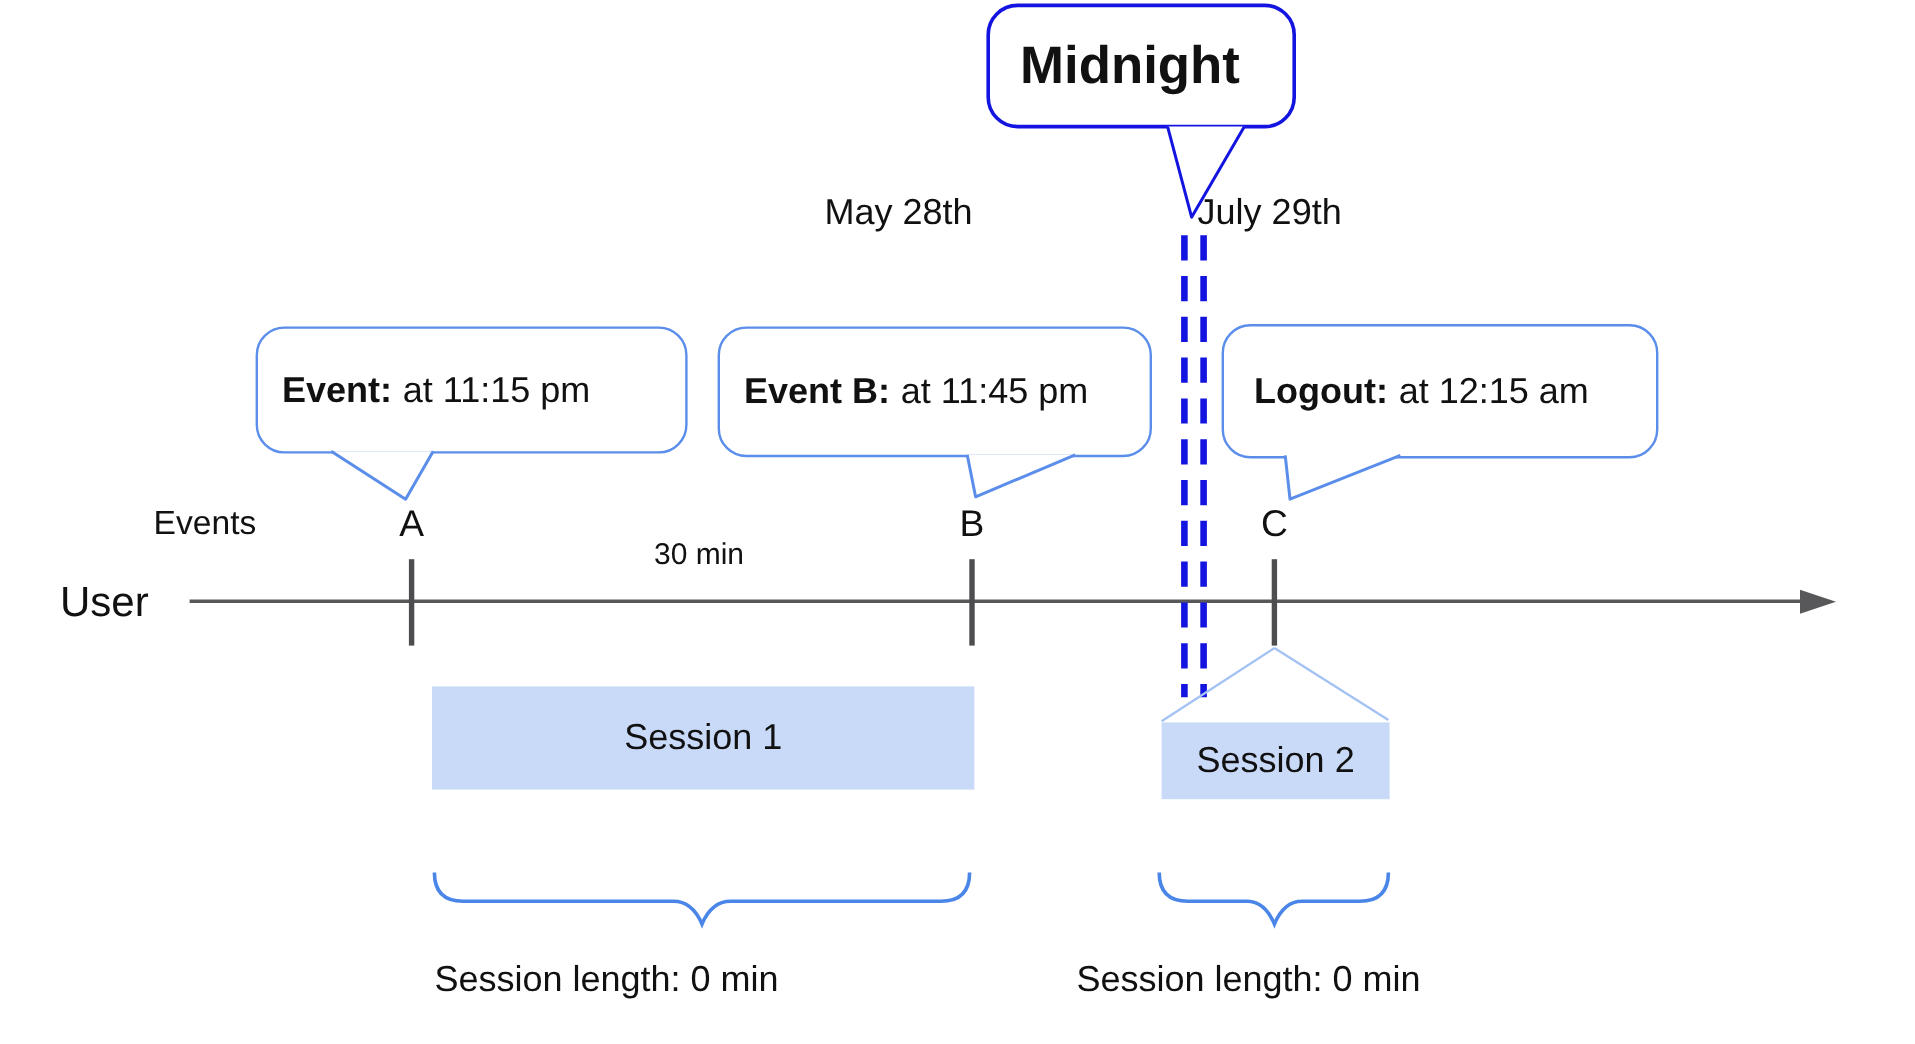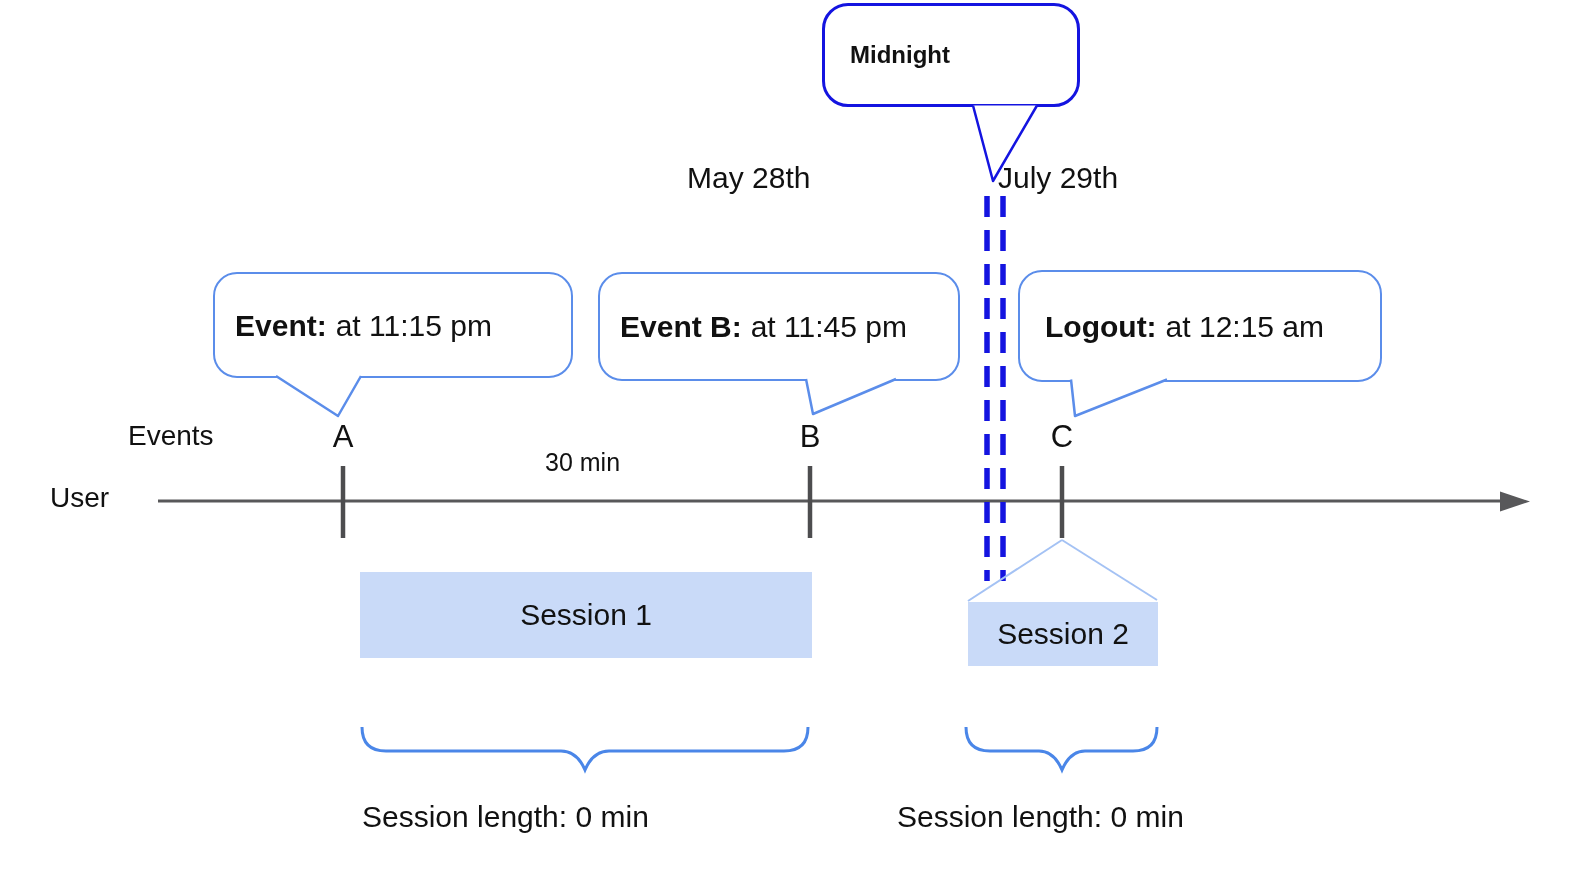--- a/index.html
+++ b/index.html
@@ -23,21 +23,21 @@
     font-size:30px;line-height:1.1;white-space:nowrap;
   }
   .callout .t{font-weight:bold;}
   .callout .d{margin-left:9px;}
 
   .midnight{
     position:absolute;background:#fff;
     border:3px solid var(--midnight-blue);
     border-radius:26px;
     display:flex;align-items:center;
-    font-size:24px;font-weight:bold;
+    font-size:44px;font-weight:bold;
     padding-left:25px;
   }
 
   .datelabel{position:absolute;font-size:30px;}
   .marker{position:absolute;width:44px;text-align:center;font-size:31px;}
   .axislabel{position:absolute;}
   .sessionbox{
     position:absolute;background:var(--session-fill);
     display:flex;align-items:center;justify-content:center;
     font-size:30px;
@@ -80,21 +80,21 @@
   <div class="callout" style="left:598px;top:272px;width:362px;height:109px;padding-left:20px;">
     <span class="t">Event B:</span>
     <span class="d">at 11:45 pm</span>
   </div>
   <div class="callout" style="left:1018px;top:270px;width:364px;height:112px;padding-left:25px;">
     <span class="t">Logout:</span>
     <span class="d">at 12:15 am</span>
   </div>
 
   <div class="axislabel" style="left:128px;top:420px;font-size:28px;">Events</div>
-  <div class="axislabel" style="left:50px;top:482px;font-size:28px;">User</div>
+  <div class="axislabel" style="left:50px;top:482px;font-size:35px;">User</div>
   <div class="axislabel" style="left:545px;top:448px;font-size:25px;">30 min</div>
 
   <div class="marker" style="left:321px;top:419px;">A</div>
   <div class="marker" style="left:788px;top:419px;">B</div>
   <div class="marker" style="left:1040px;top:419px;">C</div>
 
   <div class="lengthlabel" style="left:362px;top:800px;">Session length: 0 min</div>
   <div class="lengthlabel" style="left:897px;top:800px;">Session length: 0 min</div>
 
   <svg class="overlay" width="1596" height="870" viewBox="0 0 1596 870">

